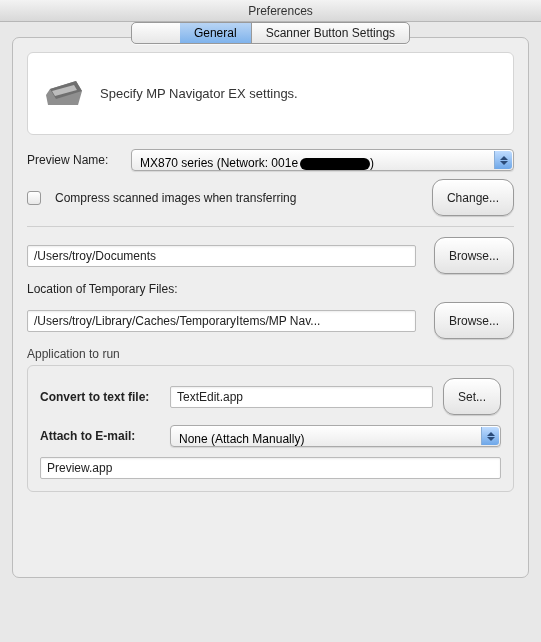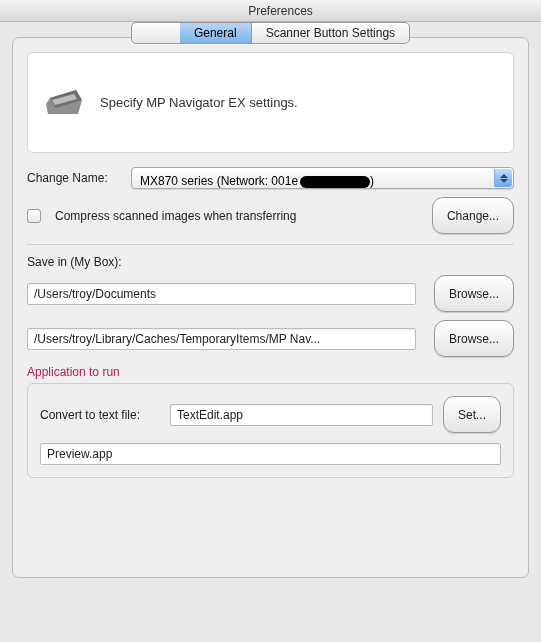--- a/index.html
+++ b/index.html
@@ -59,21 +59,21 @@
       padding: 14px;
       margin-top: -11px;
       position: relative;
       z-index: 1;
       height: 541px;
     }
     .banner {
       background: #ffffff;
       border: 1px solid #d5d5d5;
       border-radius: 6px;
-      padding: 31px 16px;
+      padding: 22px 16px;
       display: flex;
       align-items: center;
       gap: 16px;
       margin-bottom: 14px;
     }
     .banner svg { flex-shrink: 0; }
     .banner-text { font-size: 13px; color: #333; }
 
     .row { display: flex; align-items: center; gap: 8px; margin-bottom: 8px; }
     .label { font-size: 12px; color: #222; }
@@ -156,29 +156,29 @@
       border-radius: 2px;
       padding: 0 6px;
       font-size: 12px;
       display: flex;
       align-items: center;
       color: #222;
       white-space: nowrap;
       overflow: hidden;
       box-shadow: inset 0 1px 2px rgba(0,0,0,0.08);
     }
-    .group-title { font-size: 12px; color: #be185d; margin-bottom: 4px; }
+    .group-title { font-size: 12px; color: #404040; margin-bottom: 4px; }
     .group {
       border: 1px solid #cfcfcf;
       border-radius: 6px;
       padding: 12px;
       background: #eeeeee;
     }
     .grow { display:flex; align-items:center; gap:10px; margin-bottom:10px; }
-    .glabel { width: 120px; font-size: 12px; color: #222; }
+    .glabel { width: 120px; font-size: 12px; color: #222; font-weight: bold; }
     .gselect { flex: 1; }
 
     .footer {
       position: absolute;
       right: 18px;
       bottom: 14px;
       display: flex;
       gap: 18px;
     }
     .footer .btn { min-width: 90px; }
@@ -205,21 +205,21 @@
         <svg width="40" height="34" viewBox="0 0 40 34">
           <path d="M6 14 L32 6 L38 16 L34 30 L4 30 L2 20 Z" fill="#8f8f8f"></path>
           <path d="M6 14 L32 6 L38 16 L12 24 Z" fill="#6f6f6f"></path>
           <path d="M8 16 L30 10 L33 15 L11 21 Z" fill="#bcbcbc"></path>
         </svg>
       </span>
       <span class="banner-text">Specify MP Navigator EX settings.</span>
     </div>
 
     <div class="row product-row">
-      <span class="label">Change Name:</span>
+      <span class="label">Preview Name:</span>
       <div class="select">
         <span>MX870 series (Network: 001e</span>
         <span class="redact"></span>
         <span>)</span>
         <span class="select-arrows">
           <span class="arr up"></span>
             <span class="arr down"></span>
         </span>
       </div>
     </div>
@@ -227,40 +227,50 @@
     <div class="check-row">
       <div class="check-left">
         <span class="checkbox"></span>
         <span class="label">Compress scanned images when transferring</span>
       </div>
       <span class="btn">Change...</span>
     </div>
 
     <div class="hr"></div>
 
-    <div class="section-label">Save in (My Box):</div>
     <div class="path-row">
       <div class="textfield">/Users/troy/Documents</div>
       <span class="btn">Browse...</span>
     </div>
 
+    <div class="section-label">Location of Temporary Files:</div>
     <div class="path-row">
       <div class="textfield">/Users/troy/Library/Caches/TemporaryItems/MP Nav...</div>
       <span class="btn">Browse...</span>
     </div>
 
     <div class="group-title">Application to run</div>
     <div class="group">
 
       <div class="grow">
         <span class="glabel">Convert to text file:</span>
         <div class="textfield gselect">TextEdit.app</div>
         <span class="btn">Set...</span>
       </div>
 
+      <div class="grow">
+        <span class="glabel">Attach to E-mail:</span>
+        <div class="select gselect">
+          <span>None (Attach Manually)</span>
+          <span class="select-arrows">
+            <span class="arr up"></span>
+              <span class="arr down"></span>
+          </span>
+        </div>
+      </div>
 
       <div class="grow" style="margin-bottom:0">
         <div class="textfield gselect">Preview.app</div>
       </div>
 
     </div>
 
   </div>
 
   <div class="footer">

